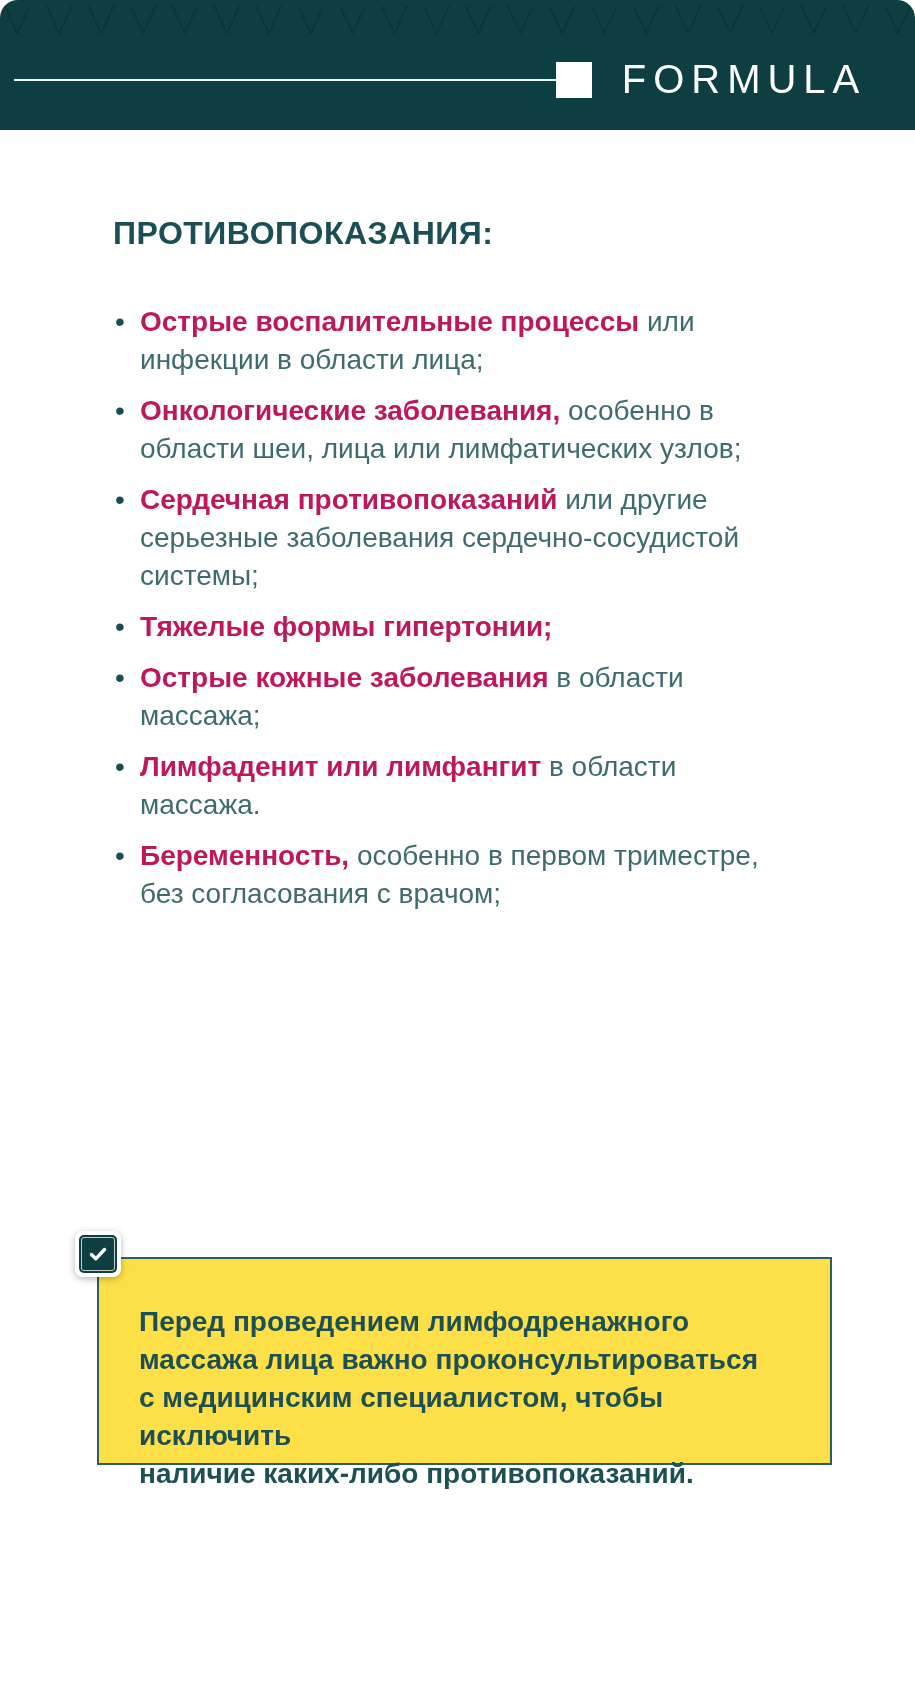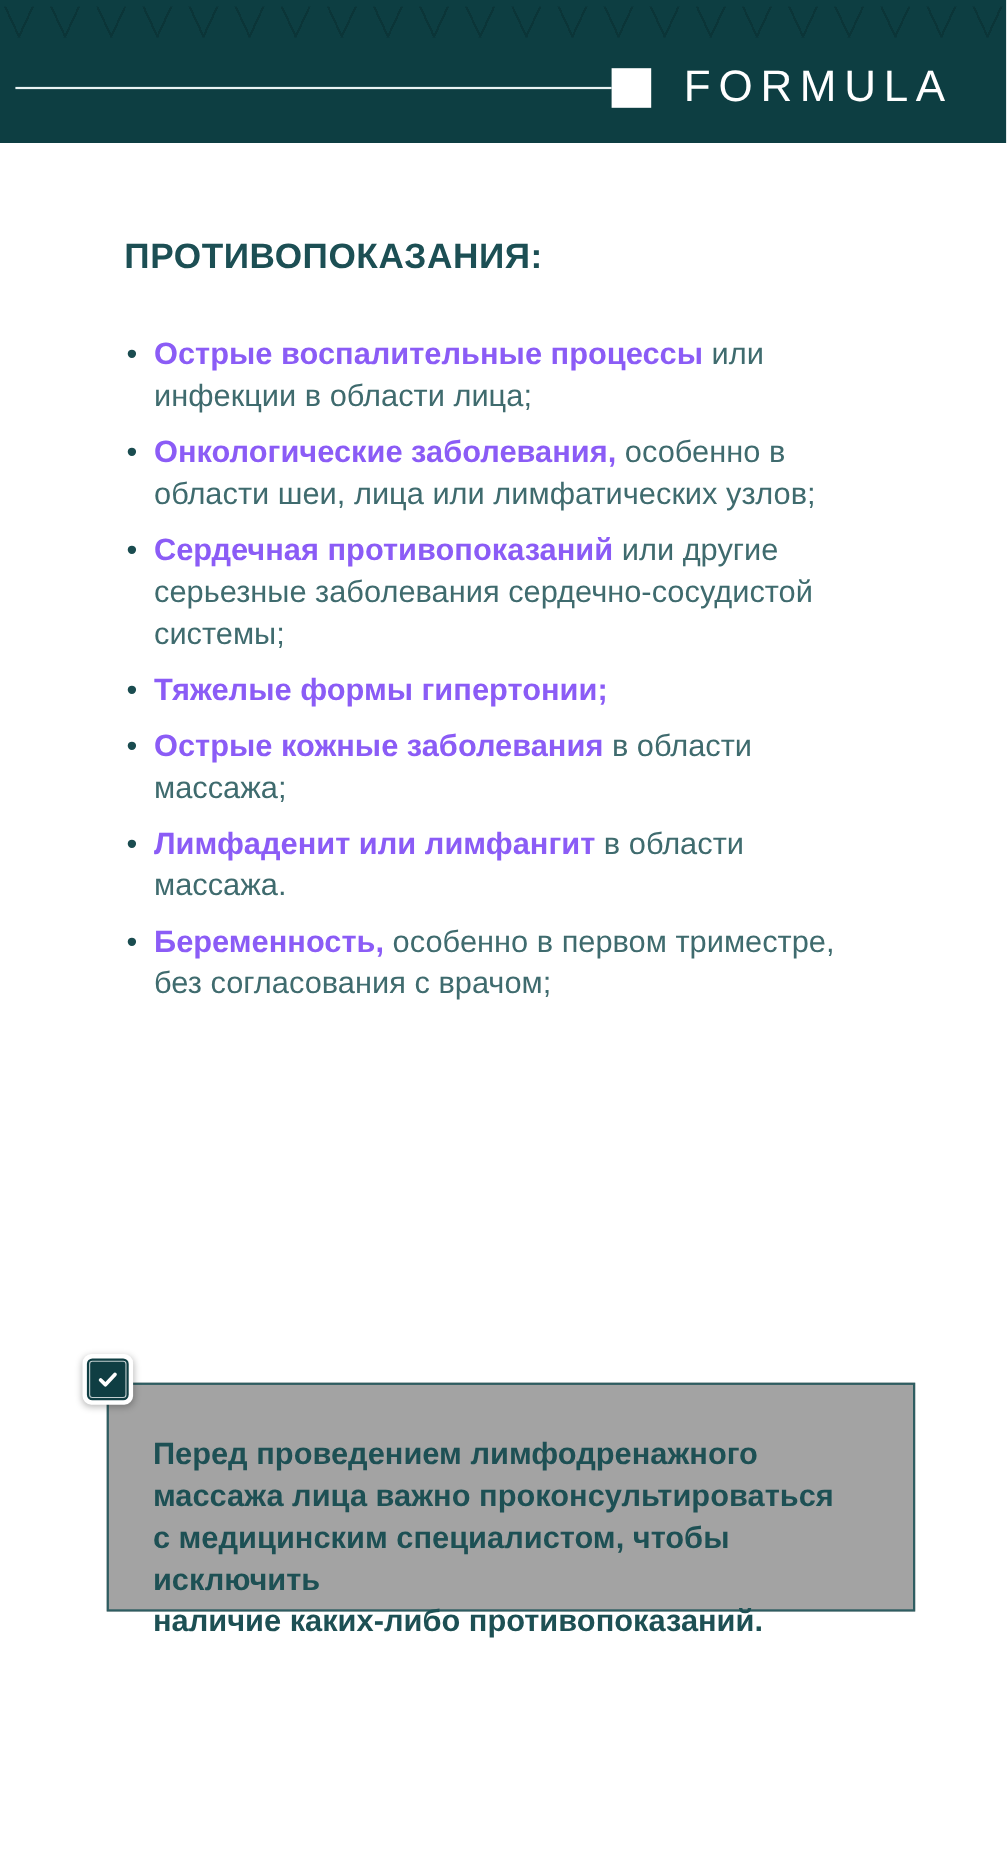--- a/index.html
+++ b/index.html
@@ -3,20 +3,21 @@
 <meta charset="utf-8">
 <style>
   html, body { margin: 0; padding: 0; background: #ffffff; }
   .page {
     position: relative;
     width: 915px;
     height: 1700px;
     background: #ffffff;
     overflow: hidden;
     font-family: "Liberation Sans", sans-serif;
+    border-radius: 18px;
   }
 
   
   .header {
     position: relative;
     width: 100%;
     height: 130px;
     background: #0d3e42;
   }
   .header-pattern {
@@ -85,30 +86,30 @@
     color: #3f6b6e;
   }
   ul.contra-list li::before {
     content: "\2022";
     position: absolute;
     left: 2px; top: 0;
     color: #1a4c50;
   }
   ul.contra-list li .b {
     font-weight: bold;
-    color: #8b5cf6;
+    color: #be185d;
   }
 
   
   .note-box {
     position: absolute;
     left: 97px; top: 1257px;
     width: 735px; height: 208px;
     border: 2px solid #2e5d61;
-    background: #a3a3a3;
+    background: #fde047;
     box-sizing: border-box;
   }
   .note-text {
     padding: 44px 18px 0 40px;
     font-size: 28px;
     line-height: 38px;
     font-weight: bold;
     color: #1d5054;
   }
   .note-checkbox {

